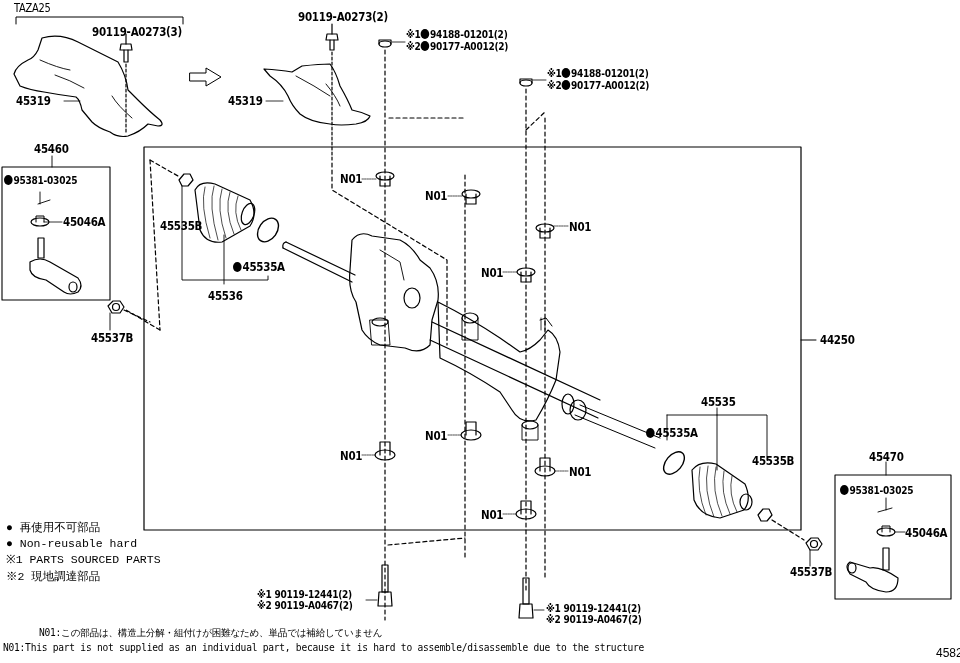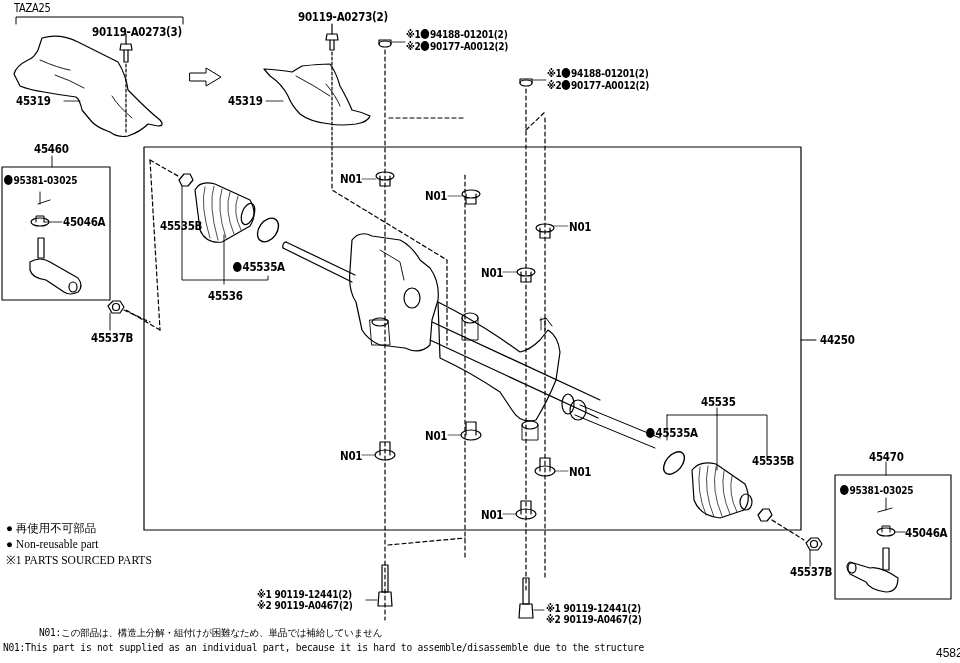--- a/index.html
+++ b/index.html
@@ -3,21 +3,21 @@
 <meta charset="utf-8">
 <style>
   html, body { margin:0; padding:0; background:#ffffff; }
   body { width:960px; height:663px; position:relative; overflow:hidden;
          font-family:"DejaVu Sans Condensed","DejaVu Sans",sans-serif; color:#000; }
   #canvas { position:absolute; left:0; top:0; width:960px; height:663px; }
   .lbl { position:absolute; font-family:"DejaVu Sans",sans-serif; font-weight:bold;
          font-size:12px; line-height:12px; white-space:nowrap; letter-spacing:-0.3px;
          transform:scaleX(0.86); transform-origin:left top; }
   .sm { font-size:10.5px; line-height:11px; }
-  .legend { position:absolute; left:6px; top:520px; font-family:Liberation Serif, serif;
+  .legend { position:absolute; left:6px; top:520px; font-family:Liberation Mono, monospace;
             font-size:11.5px; line-height:16.2px; }
   .legend div { white-space:nowrap; }
   .note { position:absolute; left:3px; font-family:"DejaVu Sans Mono",monospace; font-size:9.6px;
           white-space:nowrap; letter-spacing:-0.25px; }
   .illus { position:absolute; font-family:"Liberation Sans",sans-serif; font-size:12px;margin-left:24px; }
   .dot { display:inline-block; width:10px; height:10px; border-radius:50%; background:#000;
          vertical-align:-1px; margin-right:1px; }
 </style>
 </head>
 <body>
@@ -280,19 +280,20 @@
 <div class="lbl" style="left:905px;top:527px;">45046A</div>
 <div class="lbl" style="left:790px;top:566px;">45537B</div>
 
 <div class="lbl sm" style="left:257px;top:589px;"><span>※1</span> <span>90119-12441(2)</span></div>
 <div class="lbl sm" style="left:257px;top:600px;"><span>※2</span> <span>90119-A0467(2)</span></div>
 <div class="lbl sm" style="left:546px;top:603px;"><span>※1</span> <span>90119-12441(2)</span></div>
 <div class="lbl sm" style="left:546px;top:614px;"><span>※2</span> <span>90119-A0467(2)</span></div>
 
 <div class="legend">
   <div><span>●</span> <span>再使用不可部品</span></div>
-  <div><span>●</span> <span>Non-reusable part</span></div>
+  <div><span>●</span> <span>Non-reusable hard</span></div>
   <div><span>※1</span> <span>PARTS SOURCED PARTS</span></div>
+  <div><span>※2</span> <span>現地調達部品</span></div>
 </div>
 
 <div class="note" style="top:627px;padding-left:36px;">N01:この部品は、構造上分解・組付けが困難なため、単品では補給していません</div>
 <div class="note" style="top:642px;text-align:center;">N01:This part is not supplied as an individual part, because it is hard to assemble/disassemble due to the structure</div>
 <div class="illus" style="left:912px;top:646px;">458272A</div>
 
 </body></html>

